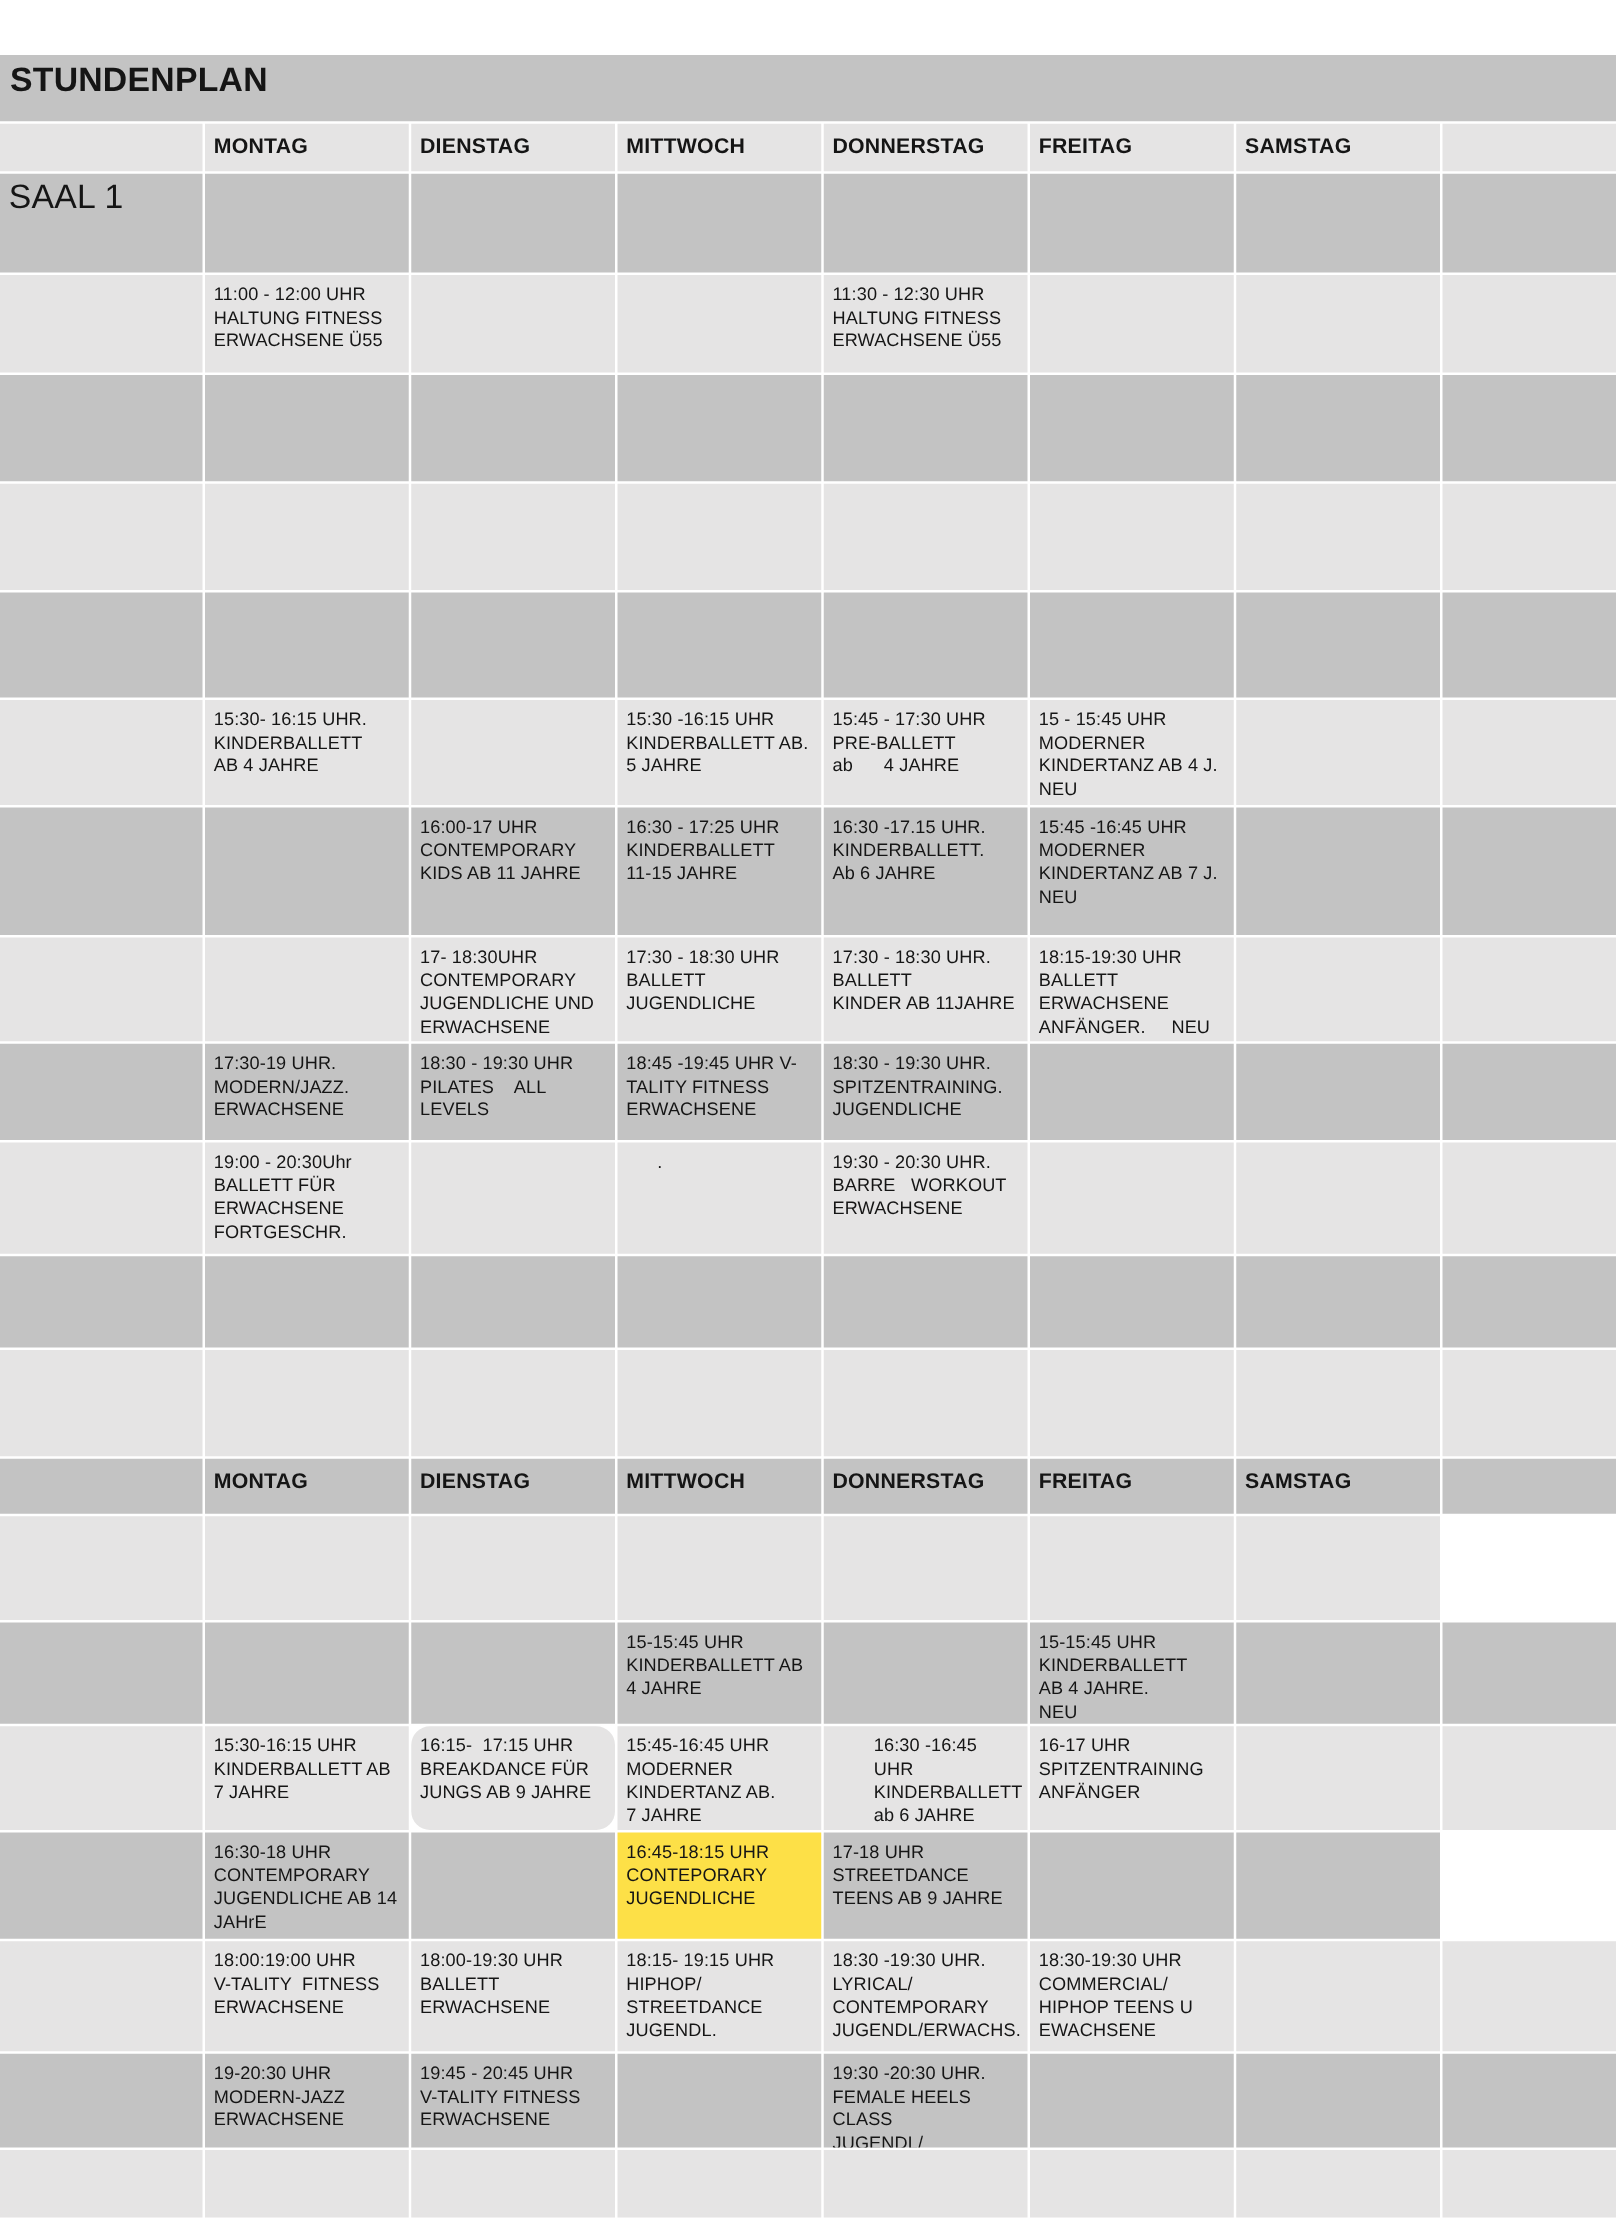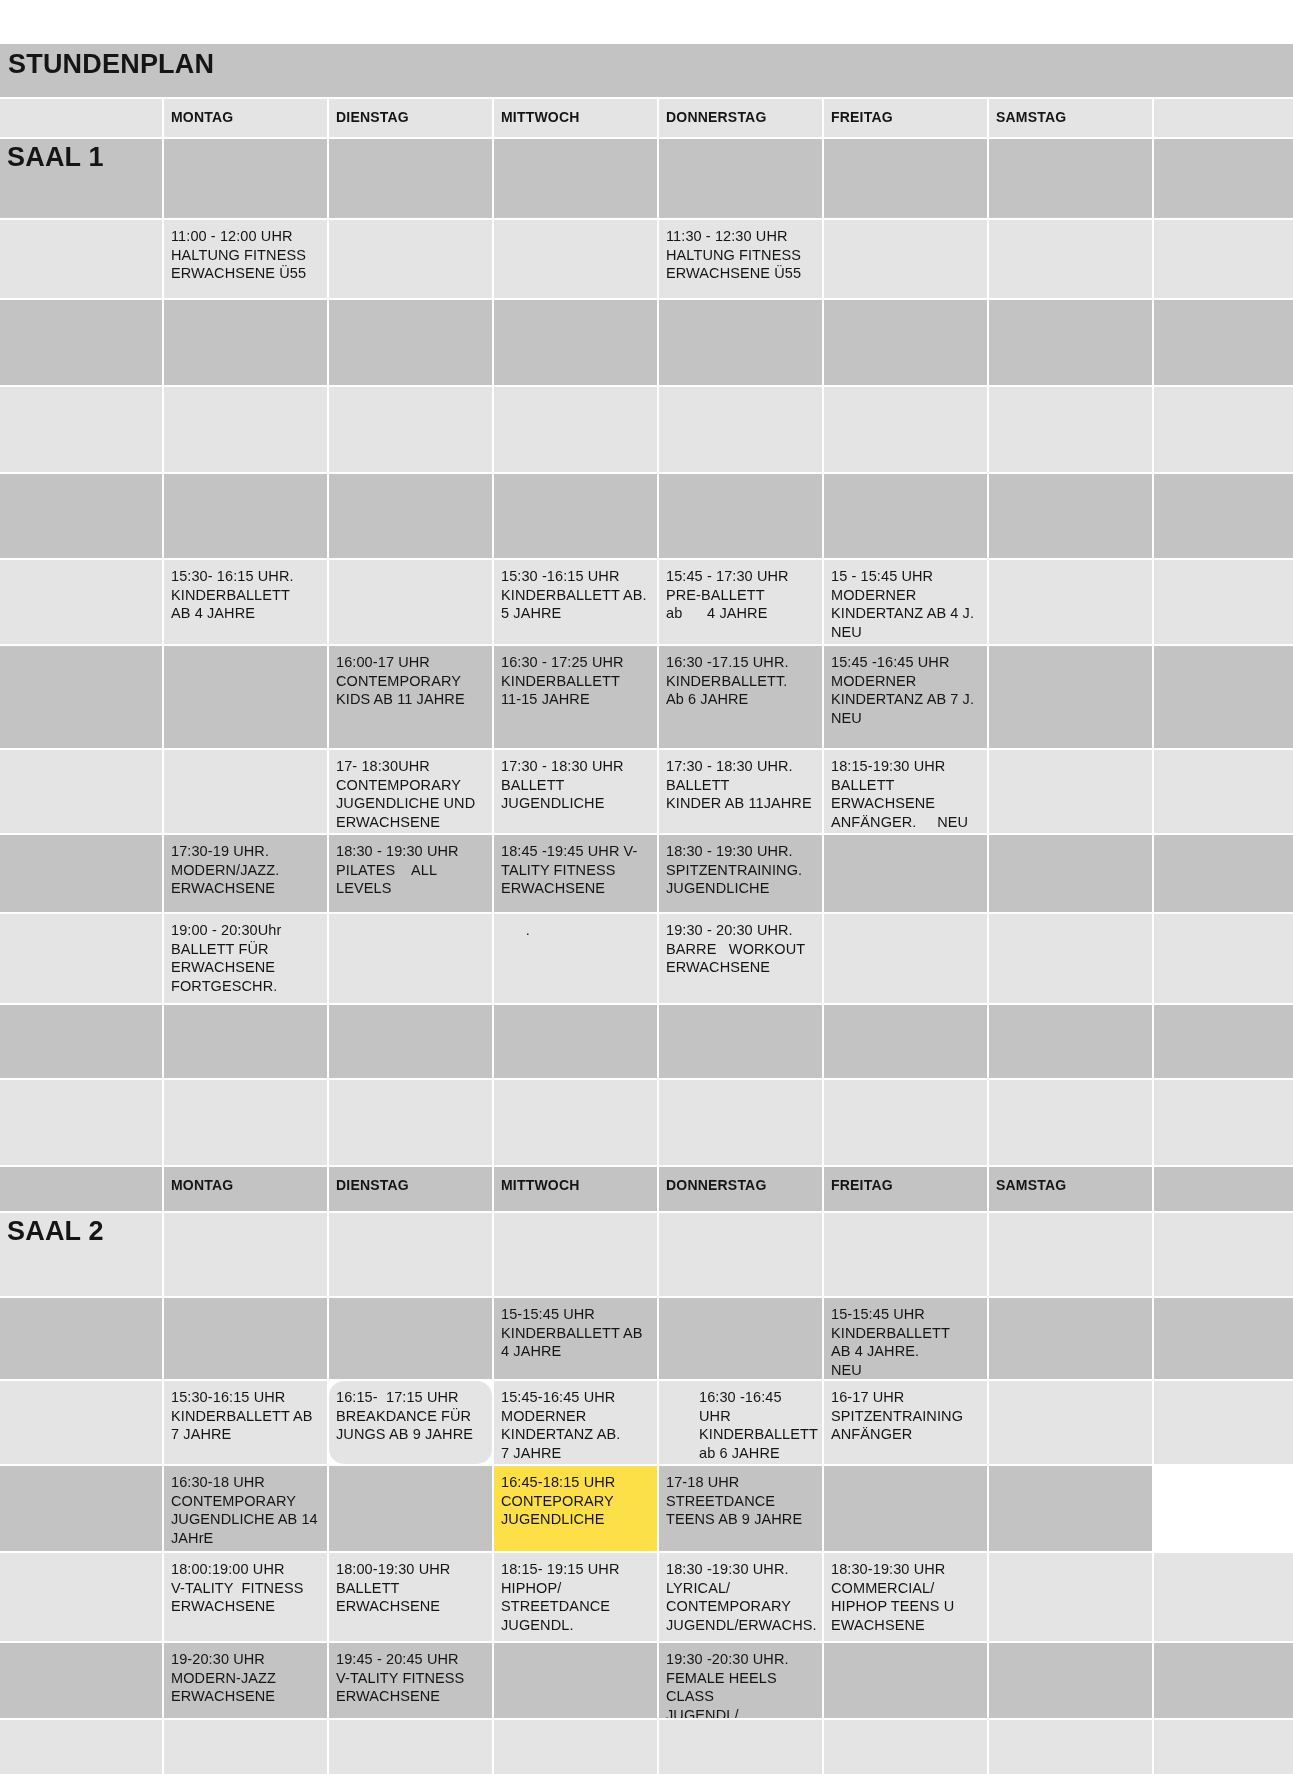--- a/index.html
+++ b/index.html
@@ -22,25 +22,25 @@
     white-space:pre-wrap;
     overflow:hidden;
     letter-spacing:0.1px;
   }
   .title-cell {
     grid-column:1 / -1;
     font-size:27px; font-weight:bold; letter-spacing:0.2px;
     padding:11px 0 0 8px;
   }
   .day-header {
-    font-size:14px; font-weight:bold; letter-spacing:0.2px;
+    font-size:17px; font-weight:bold; letter-spacing:0.2px;
     padding-top:9px;
   }
   .room-label {
-    font-size:27px; font-weight:bold; letter-spacing:0.2px;
+    font-size:27px; font-weight:normal; letter-spacing:0.2px;
     padding:9px 12px 0 7px; white-space:nowrap;
   }
 </style>
 </head>
 <body>
 
 <div id="schedule">
     <div class="row" style="height: 53px;">
       <div class="cell title-cell" style="background: rgb(195, 195, 195);">STUNDENPLAN</div>
     </div>
@@ -223,21 +223,20 @@
       <div class="cell" style="background: rgb(195, 195, 195);"></div>
       <div class="cell day-header" style="background: rgb(195, 195, 195);">MONTAG</div>
       <div class="cell day-header" style="background: rgb(195, 195, 195);">DIENSTAG</div>
       <div class="cell day-header" style="background: rgb(195, 195, 195);">MITTWOCH</div>
       <div class="cell day-header" style="background: rgb(195, 195, 195);">DONNERSTAG</div>
       <div class="cell day-header" style="background: rgb(195, 195, 195);">FREITAG</div>
       <div class="cell day-header" style="background: rgb(195, 195, 195);">SAMSTAG</div>
       <div class="cell" style="background: rgb(195, 195, 195);"></div>
     </div>
     <div class="row" style="height: 83px;">
-      <div class="cell room-label" style="background: rgb(229, 228, 228);">SAAL 2</div>
       <div class="cell" style="background: rgb(229, 228, 228);"></div>
       <div class="cell" style="background: rgb(229, 228, 228);"></div>
       <div class="cell" style="background: rgb(229, 228, 228);"></div>
       <div class="cell" style="background: rgb(229, 228, 228);"></div>
       <div class="cell" style="background: rgb(229, 228, 228);"></div>
       <div class="cell" style="background: rgb(229, 228, 228);"></div>
       <div class="cell" style="background: rgb(229, 228, 228);"></div>
     </div>
     <div class="row" style="height: 81px;">
       <div class="cell" style="background: rgb(195, 195, 195);"></div>

